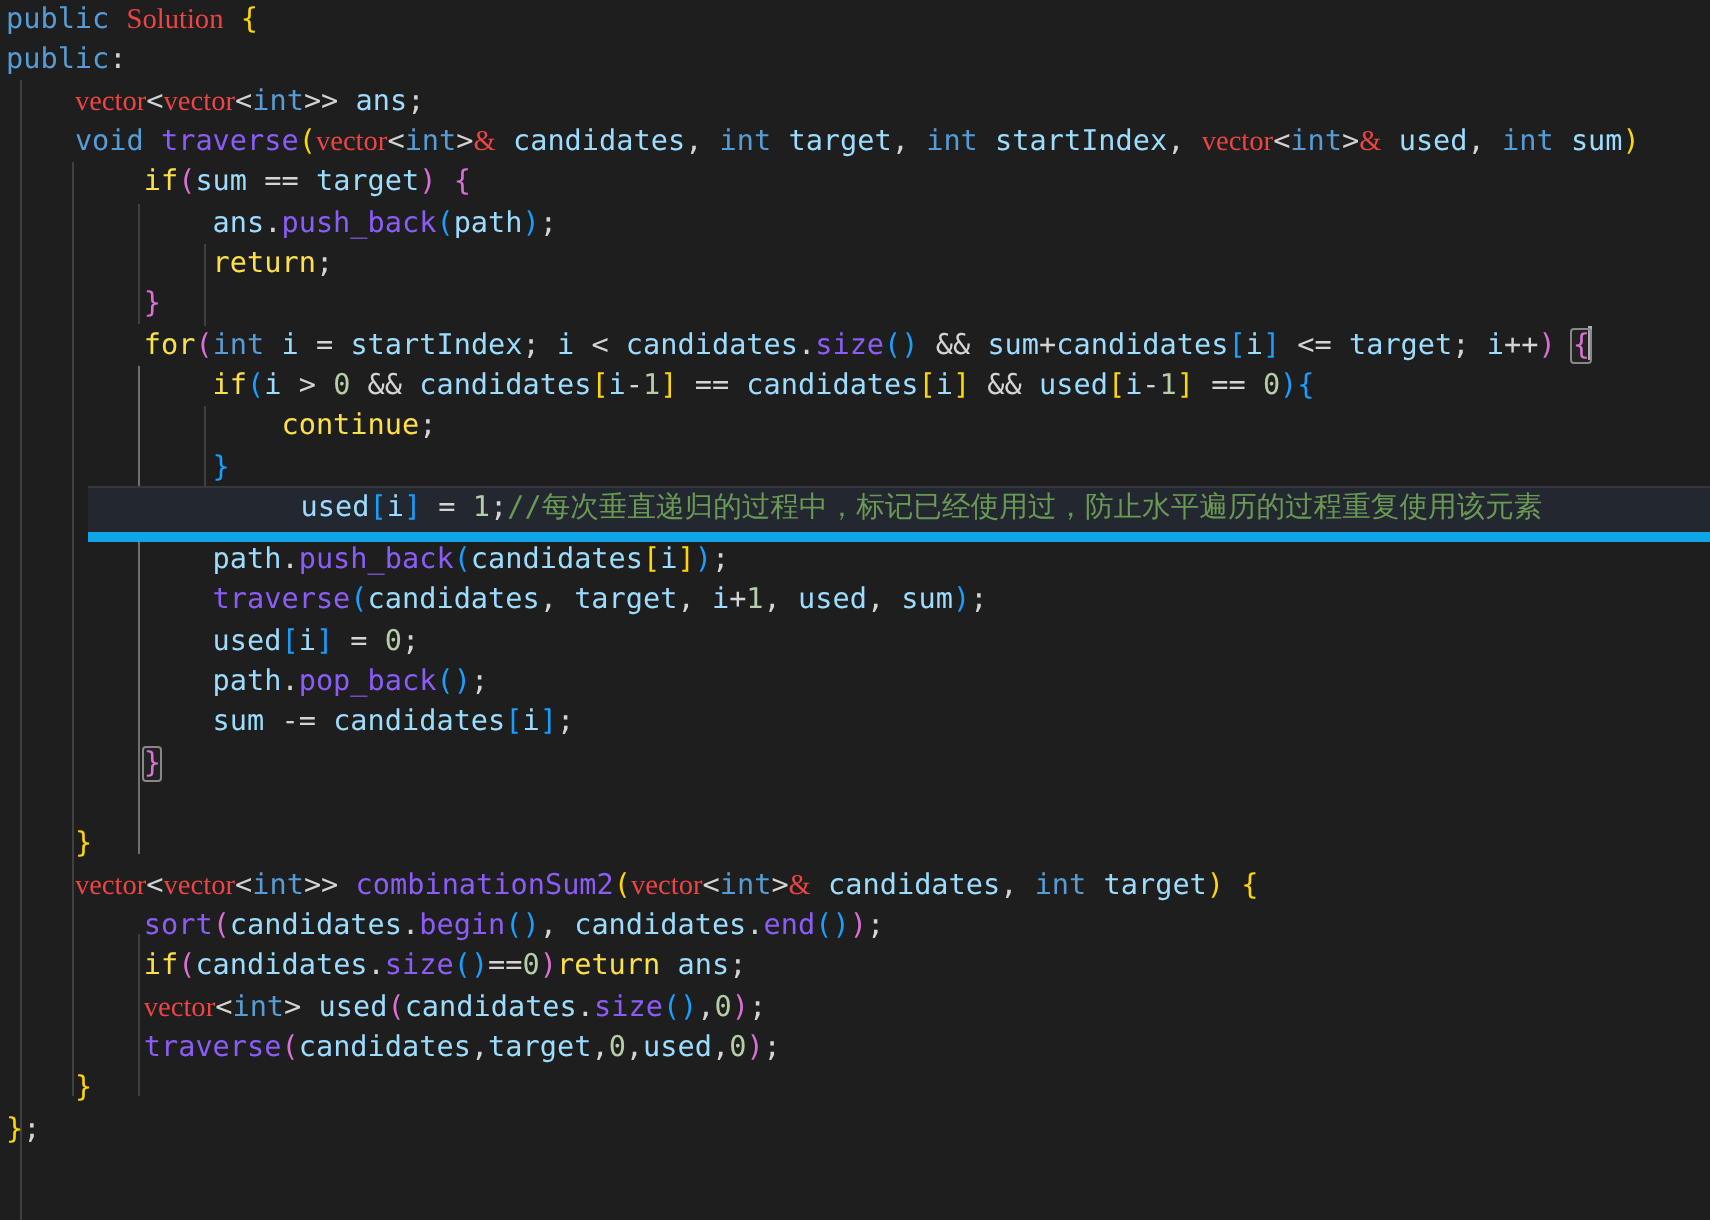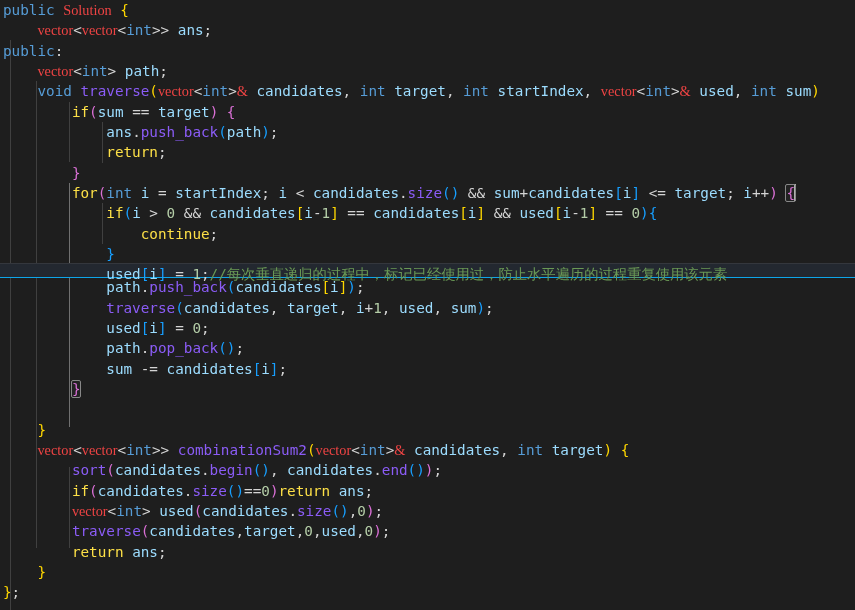--- a/index.html
+++ b/index.html
@@ -30,25 +30,26 @@
   .line {
     position: relative;
     height: 20.33px;
     white-space: pre;
     padding-left: 3px;
     box-sizing: border-box;
   }
   .line.current {
     background: #232830;
     border-top: 1px solid #34373d;
-    border-bottom: 1px solid #0ea5e9;
-    height: 15px;
+    border-bottom: 5px solid #0ea5e9;
+    height: 28px;
     margin-top: -1px;
     margin-bottom: -1px;
     padding-top: 0;
+    margin-left: 44px;
   }
   
   .guides {
     position: absolute;
     left: 0; top: 0;
     width: 855px; height: 610px;
     z-index: 1;
     pointer-events: none;
   }
   .guide {
@@ -98,25 +99,24 @@
     <div class="guide" style="left:102px; top:203px; height:41px;"></div>
     <div class="guide" style="left:69px; top:102px; height:60px;"></div>
     <div class="guide" style="left:102px; top:122px; height:41px;"></div>
     <div class="guide" style="left:69px; top:467px; height:81px;"></div>
   </div>
 
   <div class="code-layer">
 
     <div class="line"><span class="kw">public</span><span class="op"> </span><span class="type">Solution</span><span class="op"> </span><span class="b1">{</span></div>
 
+    <div class="line"><span class="kw">public</span><span class="op">:</span></div>
+
     <div class="line"><span class="op">    </span><span class="type">vector</span><span class="op">&lt;</span><span class="type">vector</span><span class="op">&lt;</span><span class="kw">int</span><span class="op">&gt;&gt;</span><span class="op"> </span><span class="var">ans</span><span class="op">;</span></div>
 
-    <div class="line"><span class="kw">public</span><span class="op">:</span></div>
-
-    <div class="line"><span class="op">    </span><span class="type">vector</span><span class="op">&lt;</span><span class="kw">int</span><span class="op">&gt;</span><span class="op"> </span><span class="var">path</span><span class="op">;</span></div>
 
     <div class="line"><span class="op">    </span><span class="kw">void</span><span class="op"> </span><span class="fn">traverse</span><span class="b1">(</span><span class="type">vector</span><span class="op">&lt;</span><span class="kw">int</span><span class="op">&gt;</span><span class="type">&amp;</span><span class="op"> </span><span class="var">candidates</span><span class="op">, </span><span class="kw">int</span><span class="op"> </span><span class="var">target</span><span class="op">, </span><span class="kw">int</span><span class="op"> </span><span class="var">startIndex</span><span class="op">, </span><span class="type">vector</span><span class="op">&lt;</span><span class="kw">int</span><span class="op">&gt;</span><span class="type">&amp;</span><span class="op"> </span><span class="var">used</span><span class="op">, </span><span class="kw">int</span><span class="op"> </span><span class="var">sum</span><span class="b1">)</span><span class="op"> </span></div>
 
     <div class="line"><span class="op">        </span><span class="ctrl">if</span><span class="b2">(</span><span class="var">sum</span><span class="op"> == </span><span class="var">target</span><span class="b2">)</span><span class="op"> </span><span class="b2">{</span></div>
 
     <div class="line"><span class="op">            </span><span class="var">ans</span><span class="op">.</span><span class="fn">push_back</span><span class="b3">(</span><span class="var">path</span><span class="b3">)</span><span class="op">;</span></div>
 
     <div class="line"><span class="op">            </span><span class="ctrl">return</span><span class="op">;</span></div>
 
     <div class="line"><span class="op">        </span><span class="b2">}</span></div>
@@ -151,20 +151,19 @@
     <div class="line"><span class="op">    </span><span class="type">vector</span><span class="op">&lt;</span><span class="type">vector</span><span class="op">&lt;</span><span class="kw">int</span><span class="op">&gt;&gt;</span><span class="op"> </span><span class="fn">combinationSum2</span><span class="b1">(</span><span class="type">vector</span><span class="op">&lt;</span><span class="kw">int</span><span class="op">&gt;</span><span class="type">&amp;</span><span class="op"> </span><span class="var">candidates</span><span class="op">, </span><span class="kw">int</span><span class="op"> </span><span class="var">target</span><span class="b1">)</span><span class="op"> </span><span class="b1">{</span></div>
 
     <div class="line"><span class="op">        </span><span class="fn">sort</span><span class="b2">(</span><span class="var">candidates</span><span class="op">.</span><span class="fn">begin</span><span class="b3">(</span><span class="b3">)</span><span class="op">, </span><span class="var">candidates</span><span class="op">.</span><span class="fn">end</span><span class="b3">(</span><span class="b3">)</span><span class="b2">)</span><span class="op">;</span></div>
 
     <div class="line"><span class="op">        </span><span class="ctrl">if</span><span class="b2">(</span><span class="var">candidates</span><span class="op">.</span><span class="fn">size</span><span class="b3">(</span><span class="b3">)</span><span class="op">==</span><span class="num">0</span><span class="b2">)</span><span class="ctrl">return</span><span class="op"> </span><span class="var">ans</span><span class="op">;</span></div>
 
     <div class="line"><span class="op">        </span><span class="type">vector</span><span class="op">&lt;</span><span class="kw">int</span><span class="op">&gt;</span><span class="op"> </span><span class="var">used</span><span class="b2">(</span><span class="var">candidates</span><span class="op">.</span><span class="fn">size</span><span class="b3">(</span><span class="b3">)</span><span class="op">,</span><span class="num">0</span><span class="b2">)</span><span class="op">;</span></div>
 
     <div class="line"><span class="op">        </span><span class="fn">traverse</span><span class="b2">(</span><span class="var">candidates</span><span class="op">,</span><span class="var">target</span><span class="op">,</span><span class="num">0</span><span class="op">,</span><span class="var">used</span><span class="op">,</span><span class="num">0</span><span class="b2">)</span><span class="op">;</span></div>
 
-    <div class="line"><span class="op">        </span><span class="ctrl">return</span><span class="op"> </span><span class="var">ans</span><span class="op">;</span></div>
 
     <div class="line"><span class="op">    </span><span class="b1">}</span></div>
 
     <div class="line"><span class="b1">}</span><span class="op">;</span></div>
 
   </div>
 </div>
 
 </body></html>

